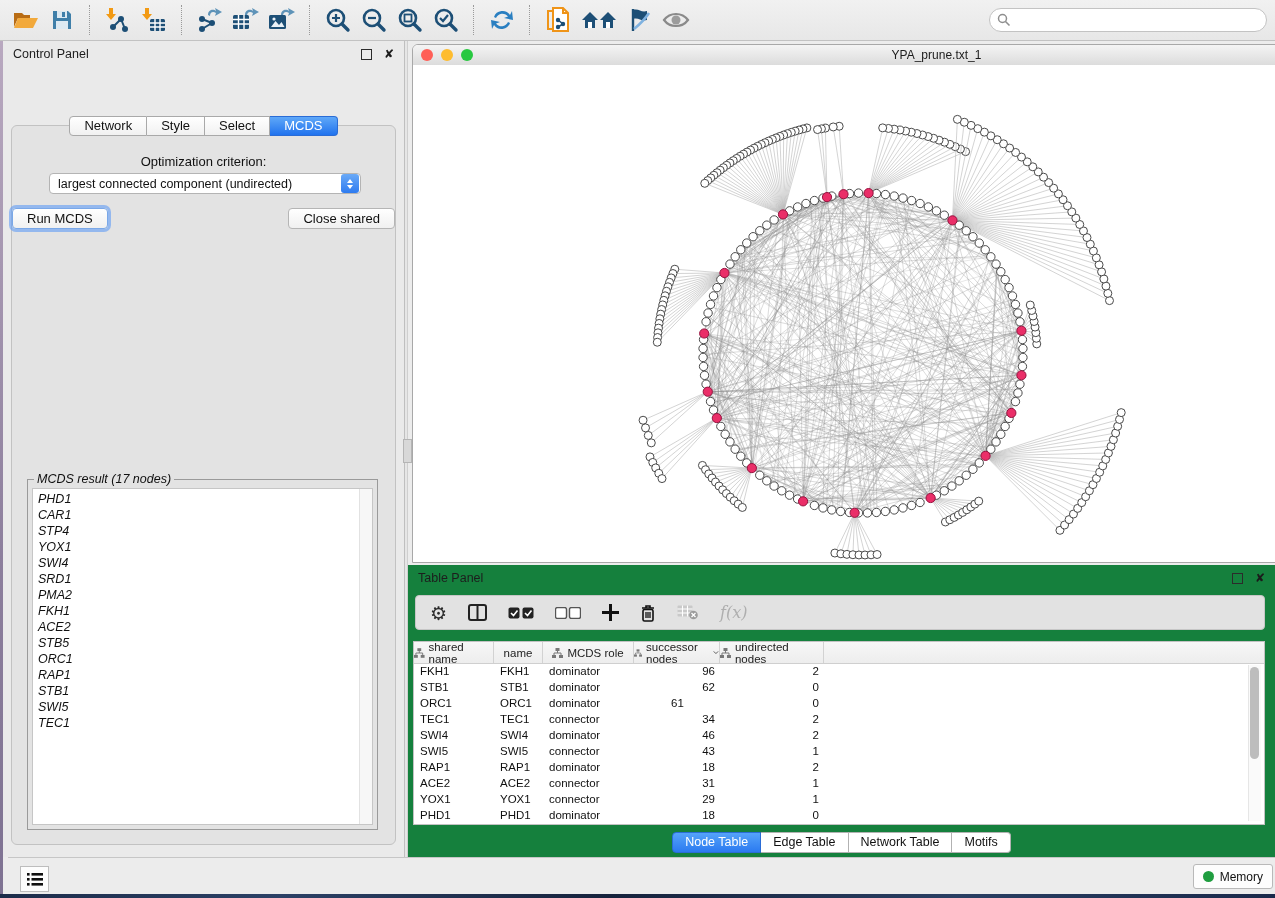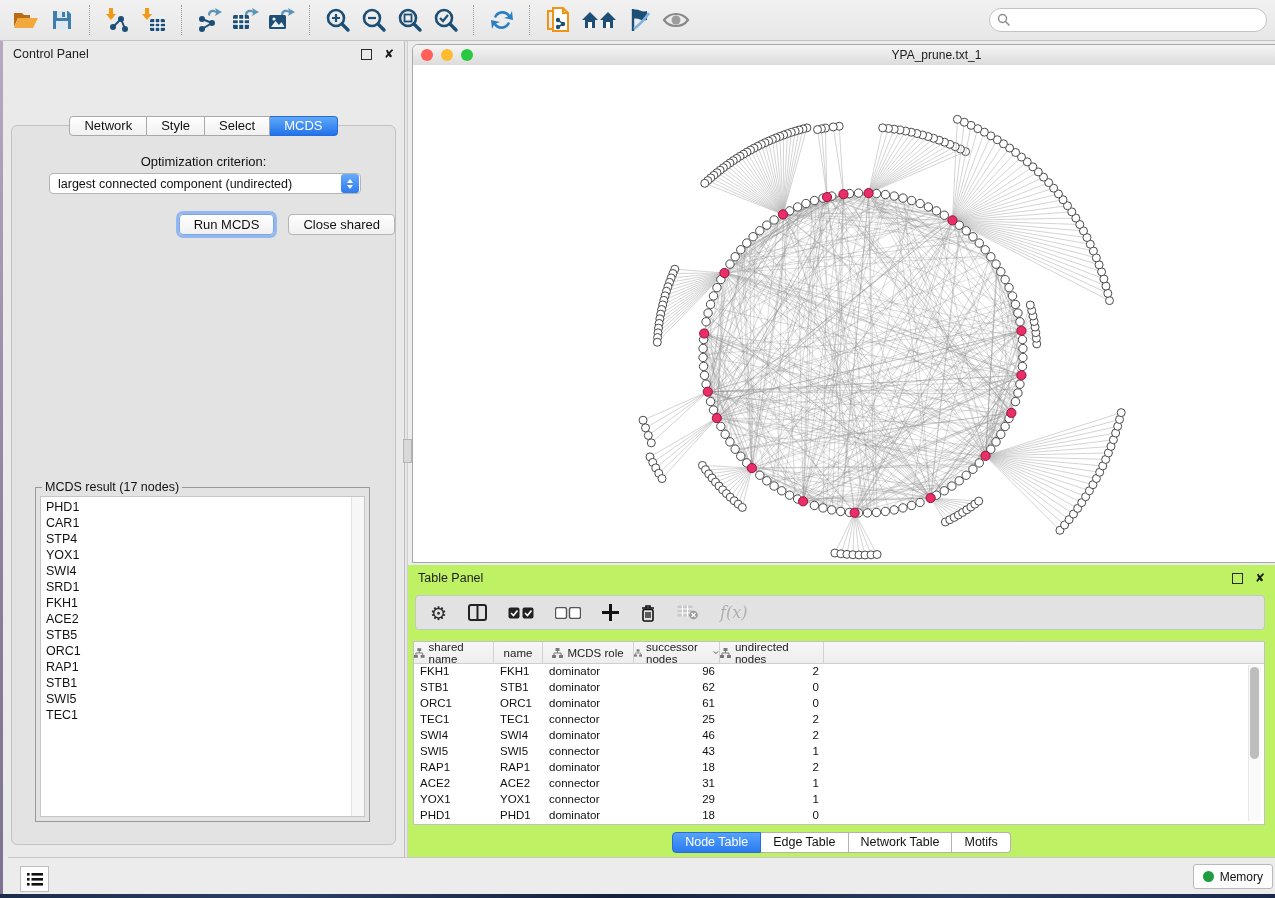--- a/index.html
+++ b/index.html
@@ -29,41 +29,41 @@
   .tab{height:18px;line-height:18px;padding:0 14px;font-size:13px;background:linear-gradient(#ffffff,#f1f1f1);border:1px solid #a9a9a9;border-left:none;color:#111;}
   .tab:first-child{border-left:1px solid #a9a9a9;border-radius:4px 0 0 4px;}
   .tab:last-child{border-radius:0 4px 4px 0;}
   .tab.active{background:linear-gradient(#5fa8f8,#2173ee);color:#fff;border-color:#2a6cd6;}
   .opt-label{position:absolute;top:28px;width:100%;text-align:center;font-size:13px;color:#111;}
   .dropdown{position:absolute;left:37px;top:47px;width:312px;height:21px;background:#fff;border:1px solid #b4b4b4;border-radius:4px;display:flex;align-items:center;box-sizing:border-box;}
   .dropdown .dd-text{flex:1;font-size:12.5px;padding-left:8px;color:#111;white-space:nowrap;overflow:hidden;}
   .dd-stepper{width:18px;height:19px;border-radius:3px;background:linear-gradient(#6aaaf7,#2e7bf0);margin-right:1px;display:flex;flex-direction:column;align-items:center;justify-content:center;gap:2px;}
   .dd-up{width:0;height:0;border-left:3.5px solid transparent;border-right:3.5px solid transparent;border-bottom:4px solid #fff;}
   .dd-down{width:0;height:0;border-left:3.5px solid transparent;border-right:3.5px solid transparent;border-top:4px solid #fff;}
-  .btn-row{position:absolute;top:88px;width:100%;display:flex;justify-content:flex-end;gap:14px;}
+  .btn-row{position:absolute;top:82px;width:100%;display:flex;justify-content:space-between;gap:14px;}
   .btn{height:21px;padding:0 14px;font-size:13px;color:#111;background:linear-gradient(#ffffff,#f0f0f0);border:1px solid #b5b5b5;border-radius:4px;font-family:inherit;}
   .btn.focus-ring{box-shadow:0 0 0 3px rgba(95,155,245,.6);border-color:#7aa8e8;}
-  .result-group{position:absolute;left:7px;right:9px;top:338px;bottom:6px;border:1px solid #9a9a9a;margin:16px;padding:0;}
+  .result-group{position:absolute;left:7px;right:9px;top:338px;bottom:6px;border:1px solid #9a9a9a;margin:8px;padding:0;font-style:italic;}
   .result-group legend{font-size:12.5px;color:#111;margin-left:6px;padding:0 3px;}
   .result-list{position:absolute;left:4px;right:4px;top:2px;bottom:4px;background:#fff;border:1px solid #c6c6c6;overflow:hidden;font-size:12.5px;line-height:16px;color:#111;padding:2px 0 0 5px;}
   .result-scroll{position:absolute;right:0;top:0;bottom:0;width:12px;background:#f7f7f7;border-left:1px solid #e2e2e2;}
 
   
   .splitter{position:absolute;left:404px;top:41px;width:4px;height:816px;background:#e6e6e6;border-left:1px solid #bfbfbf;border-right:1px solid #cfcfcf;box-sizing:border-box;}
   .splitter-handle{position:absolute;left:-2px;top:398px;width:7px;height:22px;background:#d8d8d8;border:1px solid #b5b5b5;}
 
   
   .network-window{position:absolute;left:412px;top:44px;width:1049px;height:519px;border:1px solid #a8a8a8;border-radius:6px 6px 0 0;box-sizing:border-box;overflow:hidden;background:#fff;}
   .net-titlebar{height:20px;background:linear-gradient(#f4f4f4,#dcdcdc);border-bottom:1px solid #b3b3b3;position:relative;display:flex;align-items:center;justify-content:center;font-size:12px;color:#1c1c1c;}
   .traffic{position:absolute;left:8px;top:4px;display:flex;gap:8px;}
   .light{width:12px;height:12px;border-radius:50%;}
   .net-canvas{position:absolute;left:0;top:20px;right:0;bottom:0;background:#fff;}
 
   
-  .table-panel{position:absolute;left:408px;top:565px;width:867px;height:292px;background:#bef264;}
+  .table-panel{position:absolute;left:408px;top:565px;width:867px;height:292px;background:#15803d;}
   .tp-toolbar{position:absolute;left:7px;right:10px;top:30px;height:35px;background:#e2e2e2;border:1px solid #c6c6c6;border-radius:4px;display:flex;align-items:center;padding-left:14px;gap:21px;box-sizing:border-box;}
   .tp-tool{display:flex;align-items:center;justify-content:center;}
   .fx-label{font-family:"DejaVu Serif","Liberation Serif",serif;font-style:italic;font-size:16px;color:#aeaeae;}
   .tp-table{position:absolute;left:5px;top:76px;width:852px;height:184px;background:#fff;border:1px solid #c2c2c2;box-sizing:border-box;overflow:hidden;}
   .thead{display:flex;height:21px;background:linear-gradient(#f7f7f7,#ededed);border-bottom:1px solid #cfcfcf;}
   .th{display:flex;align-items:center;justify-content:center;gap:4px;font-size:11.5px;color:#222;border-right:1px solid #d2d2d2;box-sizing:border-box;overflow:hidden;}
   .th.filler{border-right:none;}
   .trow{display:flex;height:16px;font-size:11.5px;color:#111;}
   .td{box-sizing:border-box;padding:1px 4px 0 6px;white-space:nowrap;overflow:hidden;}
   .td.num{text-align:right;padding-right:5px;}
@@ -253,20 +253,21 @@
       <fieldset class="result-group">
         <legend>MCDS result (17 nodes)</legend>
         <div class="result-list">
           <div>
               <div>PHD1</div>
               <div>CAR1</div>
               <div>STP4</div>
               <div>YOX1</div>
               <div>SWI4</div>
               <div>SRD1</div>
+              <div>PMA2</div>
               <div>FKH1</div>
               <div>ACE2</div>
               <div>STB5</div>
               <div>ORC1</div>
               <div>RAP1</div>
               <div>STB1</div>
               <div>SWI5</div>
               <div>TEC1</div>
             </div>
           <div class="result-scroll"></div>
@@ -1301,28 +1302,28 @@
             <div class="td" style="width: 80px;">STB1</div>
             <div class="td" style="width: 49px;">STB1</div>
             <div class="td" style="width: 91px;">dominator</div>
             <div class="td num" style="width: 86px;">62</div>
             <div class="td num" style="width: 104px;">0</div>
           </div>
           <div class="trow">
             <div class="td" style="width: 80px;">ORC1</div>
             <div class="td" style="width: 49px;">ORC1</div>
             <div class="td" style="width: 91px;">dominator</div>
-            <div class="td num" style="width: 86px;">61</div>
+            <div class="td num" style="width: 86px; text-align: center;">61</div>
             <div class="td num" style="width: 104px;">0</div>
           </div>
           <div class="trow">
             <div class="td" style="width: 80px;">TEC1</div>
             <div class="td" style="width: 49px;">TEC1</div>
             <div class="td" style="width: 91px;">connector</div>
-            <div class="td num" style="width: 86px;">25</div>
+            <div class="td num" style="width: 86px;">34</div>
             <div class="td num" style="width: 104px;">2</div>
           </div>
           <div class="trow">
             <div class="td" style="width: 80px;">SWI4</div>
             <div class="td" style="width: 49px;">SWI4</div>
             <div class="td" style="width: 91px;">dominator</div>
             <div class="td num" style="width: 86px;">46</div>
             <div class="td num" style="width: 104px;">2</div>
           </div>
           <div class="trow">

